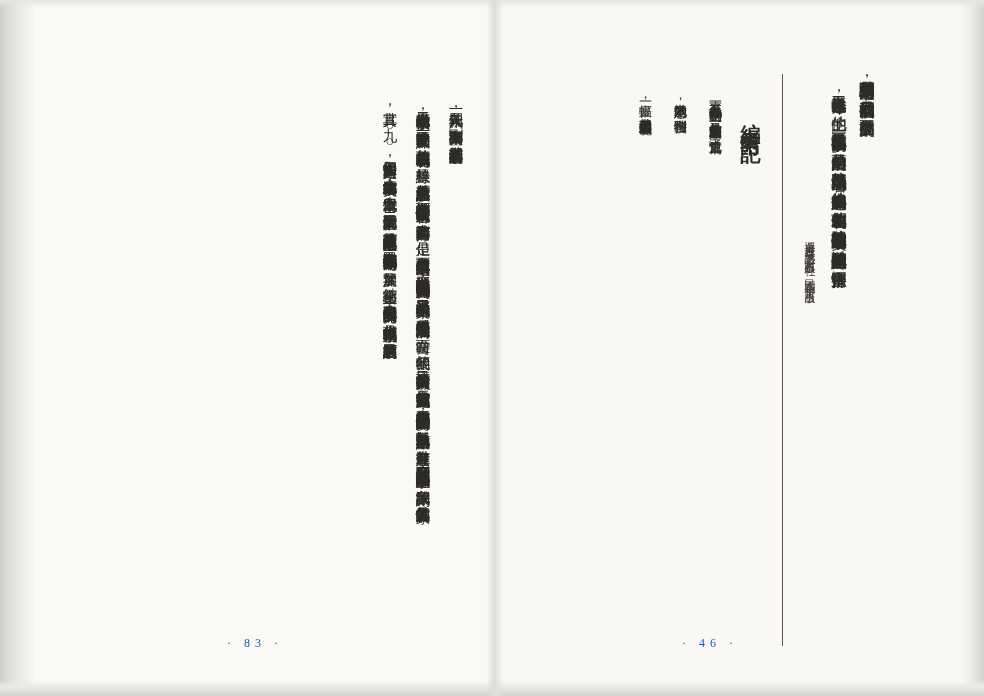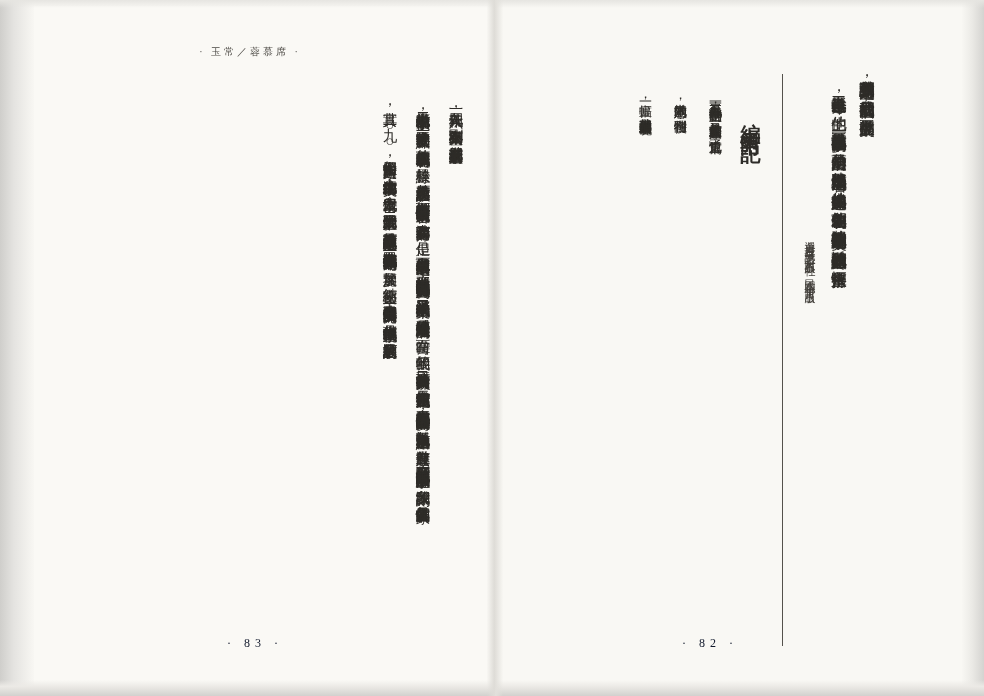--- a/index.html
+++ b/index.html
@@ -36,21 +36,21 @@
   .vtext p { margin: 0; padding: 0; }
   .indent { text-indent: 1em; }
 
   .running-head {
     position: absolute; text-align: center;
     font-size: 10px; letter-spacing: 3px; color: #4c4a45;
     white-space: nowrap;
   }
   .page-number {
     position: absolute; text-align: center;
-    font-size: 12px; letter-spacing: 5px; color: #0f172a;
+    font-size: 12px; letter-spacing: 5px; color: #1d4ed8;
     white-space: nowrap;
   }
 
   
   .text-left {
     position: absolute; left: 40px; top: 86px;
     width: 432px; height: 580px;
     font-size: 14.5px; line-height: 33px; letter-spacing: 0.3px;
   }
 
@@ -76,21 +76,20 @@
   .editor-note p { text-indent: 2em; }
 </style>
 </head>
 <body>
 
 <div class="scan">
 
   <div class="page-left-bg"></div>
   <div class="page-right-bg"></div>
 
-  <div class="running-head" style="left:150px; top:45px; width:200px;">· 玉常／蓉慕席 ·</div>
 
   <div class="text-left vtext">
     <p class="indent">一九六四年秋天，剛到布魯塞爾不久，就在朋友家裏看到了常玉的畫。</p>
     <p class="indent">大概是十二號左右的小小橫幅，比平常的尺寸要更狹長一點，茶褐的底色上畫着橫枝的菊花。枝幹墨綠，花瓣原來應該是潔白的，卻在畫家筆下帶着一層彷彿被時間慢慢染黃了的秋香色。畫布和油彩都是西方的，但是，畫面所呈現的卻是煙塵之後的中國，那種淡泊與寧靜的氣氛我有時候可以從父母的舊相簿裏感覺得到，是已經消逝了的二十年代的人文風華。這種感覺是後來回想的時候才逐漸出現的，而在當時，年輕的我，正目眩神迷於西方美術的眞蹟，每天在博物館和美術館裏跑上跑下，心裏充滿的都是米開朗基羅和羅丹那些氣勢逼人的作品，對於常玉這張顏色黯淡的小畫，並沒有什麼興趣。倒是聽朋友說的關於他如何錯過一次又一次機緣的那些故事，讓我印象深刻，眞是個脾氣古怪的畫家啊！</p>
     <p class="indent">其實，一九○○年出生於四川富商之家，十七歲進上海的美術學校，十九歲留學日本，二十歲就到了巴黎的常玉，應該算是幼有大志而又很幸運的年輕人。他在巴黎也確實有過一段狂熱的創作時期，參加展覽，結交藝術家，在二十八歲那年娶了一個法國侯爵的女兒，作品也得到收藏家的重視，應該算是很順利的了。</p>
   </div>
 
   <div class="page-number" style="left:195px; top:636px; width:120px;">· 83 ·</div>
 
 
@@ -106,21 +105,21 @@
 
     <section class="editor-note">
       <p class="note-heading">編者附記：</p>
       <p>一九九二年五月二十一日的聯合副刊上，又是作家又是畫家的席慕蓉，也寫了一篇「常玉」，</p>
       <p>徵求她的同意，特附刊在後：</p>
       <p>一幅畫，其實就是那個畫者的渴望和靈魂。</p>
     </section>
 
   </div>
 
-  <div class="page-number" style="left:650px; top:636px; width:120px;">· 82 ·</div>
+  <div class="page-number" style="left:650px; top:636px; width:120px;">· 46 ·</div>
 
   <div class="edge edge-left"></div>
   <div class="edge edge-right"></div>
   <div class="edge edge-bottom"></div>
   <div class="edge edge-top"></div>
   <div class="edge gutter"></div>
 
 </div>
 
 </body></html>

